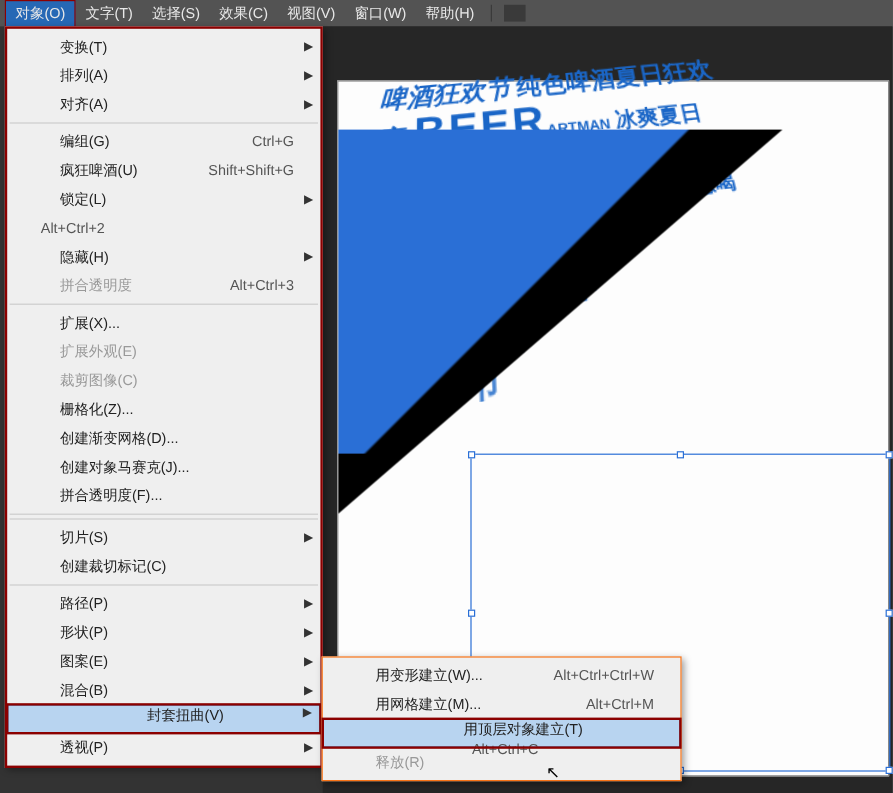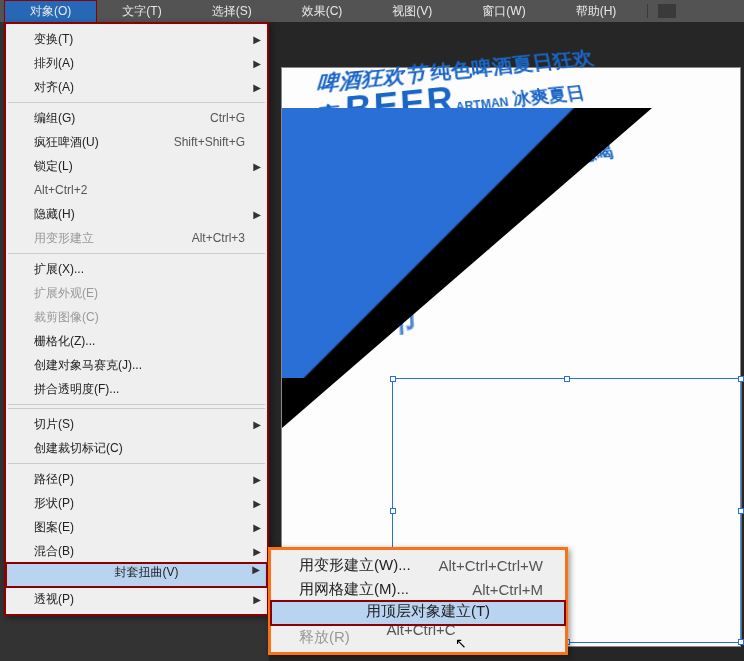--- a/index.html
+++ b/index.html
@@ -1,31 +1,31 @@
 <!DOCTYPE html>
 <html><head>
 <meta charset="utf-8">
 <style>
 *{margin:0;padding:0;box-sizing:border-box;font-family:"Microsoft YaHei",sans-serif;}
 body{background:#333;width:744px;height:661px;overflow:hidden;position:relative;}
 .menubar{background:#535353;height:22px;display:flex;align-items:center;padding:0 4px;color:#e8e8e8;font-size:12px;}
-.menubar .menu-item{padding:2px 25px;cursor:pointer;}
+.menubar .menu-item{padding:2px 8px;cursor:pointer;}
 .menubar .menu-item.active{background:#2668b5;border:1px solid #8b0000;}
 .menubar .divider{width:1px;height:14px;background:#3a3a3a;margin:0 6px;}
 .dropdown{position:absolute;left:4px;top:22px;width:265px;background:#efefef;border:1px solid #666;box-shadow:2px 2px 6px rgba(0,0,0,.4);font-size:12px;color:#222;padding:3px 0;z-index:10;}
 .dropdown.outer-border{border:2px solid #8b0000;}
 .drop-row{display:flex;align-items:center;height:24px;padding:0 8px 0 28px;position:relative;cursor:pointer;}
 .drop-row.highlight{background:#b8d4f0;border:1px solid #3b7dc4;}
 .drop-row.outer-highlight{outline:2px solid #8b0000;outline-offset:-1px;flex-direction:column;}
-.drop-row .label{flex:1;}
+.drop-row .label{flex:1;margin-left:16px;}
 .drop-row .shortcut{color:#555;margin-right:14px;}
 .drop-row .arrow{position:absolute;right:6px;font-size:10px;color:#333;}
 .drop-row.disabled{color:#999;}
 .sep{height:1px;background:#ccc;margin:3px 2px;}
-.submenu{position:absolute;left:268px;top:547px;width:300px;background:#efefef;border:3px solid #f97316;box-shadow:2px 2px 6px rgba(0,0,0,.4);font-size:15px;color:#222;padding:3px 0;z-index:11;}
+.submenu{position:absolute;left:268px;top:547px;width:300px;background:#efefef;border:1px solid #f97316;box-shadow:2px 2px 6px rgba(0,0,0,.4);font-size:12px;color:#222;padding:3px 0;z-index:11;}
 .canvas-area{position:absolute;left:269px;top:22px;right:0;bottom:0;background:#262626;}
 .artboard{position:absolute;left:12px;top:45px;width:460px;height:580px;background:#fdfdfd;border:1px solid #888;}
 .texture1{position:absolute;left:35px;top:5px;width:300px;height:230px;overflow:hidden;color:#1a66c7;font-weight:bold;line-height:1.05;font-family:"SimHei",sans-serif;}
 .texture1 .t-line{white-space:nowrap;}
 .warp{transform:perspective(420px) rotateX(24deg) rotateZ(-6deg) skewX(-8deg);transform-origin:top left;}
 .tri{position:absolute;left:0;top:40px;width:0;height:0;border-left:0 solid transparent;border-right:370px solid transparent;border-top:320px solid #000;z-index:2;}
 .blue-overlay{position:absolute;left:0;top:40px;width:335px;height:270px;background:linear-gradient(135deg,#2a6fd6 0%,#2a6fd6 48%,transparent 48.5%);z-index:3;clip-path:polygon(0 0,100% 0,0 130%);}
 .texture2{position:absolute;right:-145px;top:290px;width:275px;height:290px;color:#1a66c7;font-weight:bold;line-height:1.05;font-family:"SimHei",sans-serif;overflow:hidden;}
 .vtext{writing-mode:vertical-rl;text-orientation:mixed;float:right;margin-left:2px;}
 .sel-handles{position:absolute;pointer-events:none;}
@@ -127,35 +127,38 @@
       <span class="arrow">▶</span>
     </div>
     <div class="drop-row disabled">
       <span class="shortcut">Alt+Ctrl+2</span>
     </div>
     <div class="drop-row">
       <span class="label">隐藏(H)</span>
       <span class="arrow">▶</span>
     </div>
     <div class="drop-row disabled">
-      <span class="label">用变形建立</span>
+      <span class="label">拼合透明度</span>
       <span class="shortcut">Alt+Ctrl+3</span>
     </div>
     <div class="sep"></div>
     <div class="drop-row">
       <span class="label">扩展(X)...</span>
     </div>
     <div class="drop-row disabled">
       <span class="label">扩展外观(E)</span>
     </div>
     <div class="drop-row disabled">
       <span class="label">裁剪图像(C)</span>
     </div>
     <div class="drop-row">
       <span class="label">栅格化(Z)...</span>
+    </div>
+    <div class="drop-row">
+      <span class="label">创建渐变网格(D)...</span>
     </div>
     <div class="drop-row">
       <span class="label">创建对象马赛克(J)...</span>
     </div>
     <div class="drop-row">
       <span class="label">拼合透明度(F)...</span>
     </div>
     <div class="sep"></div>
     <div class="sep"></div>
     <div class="drop-row">

